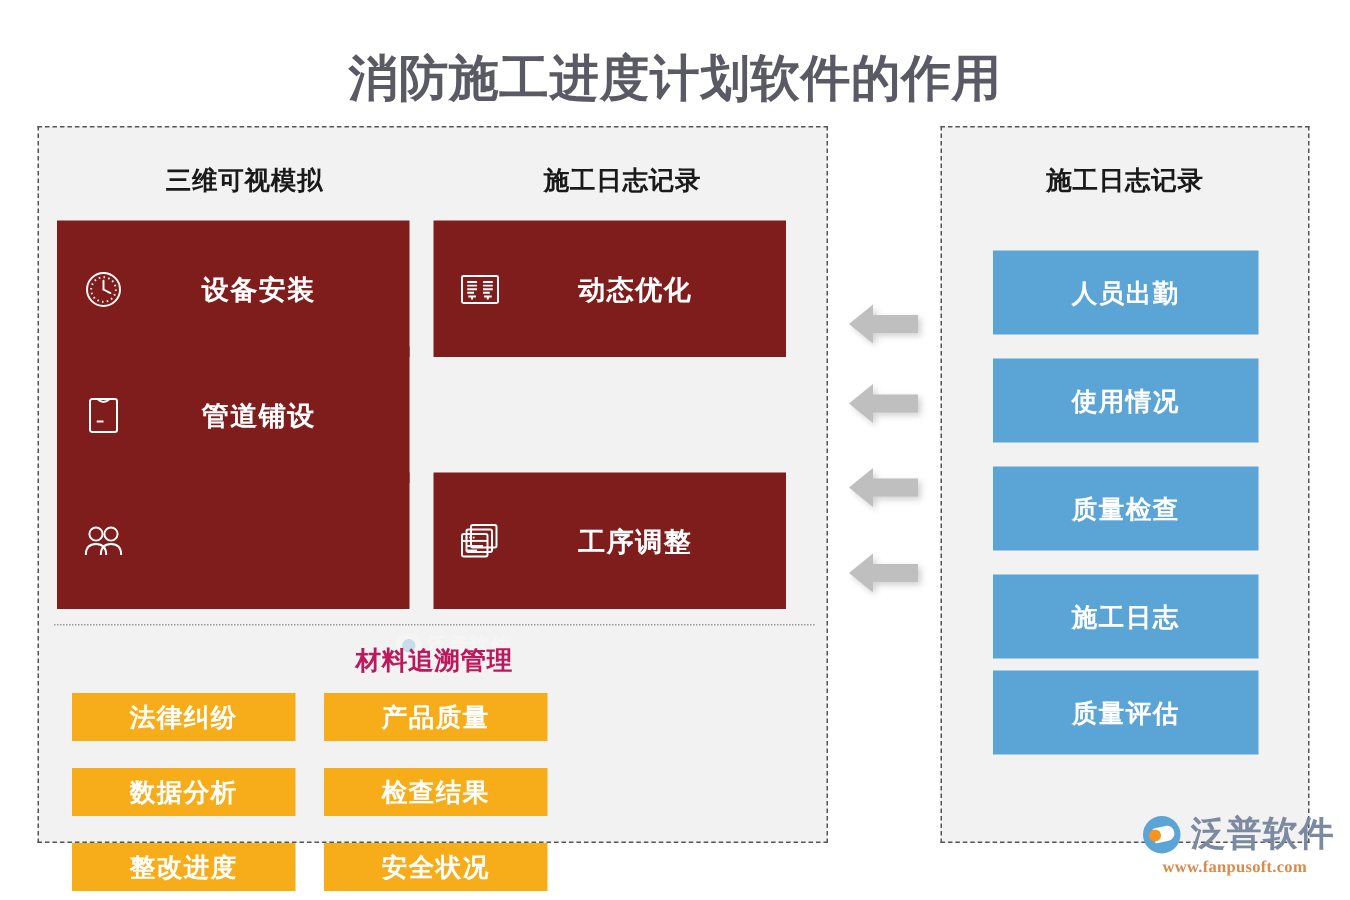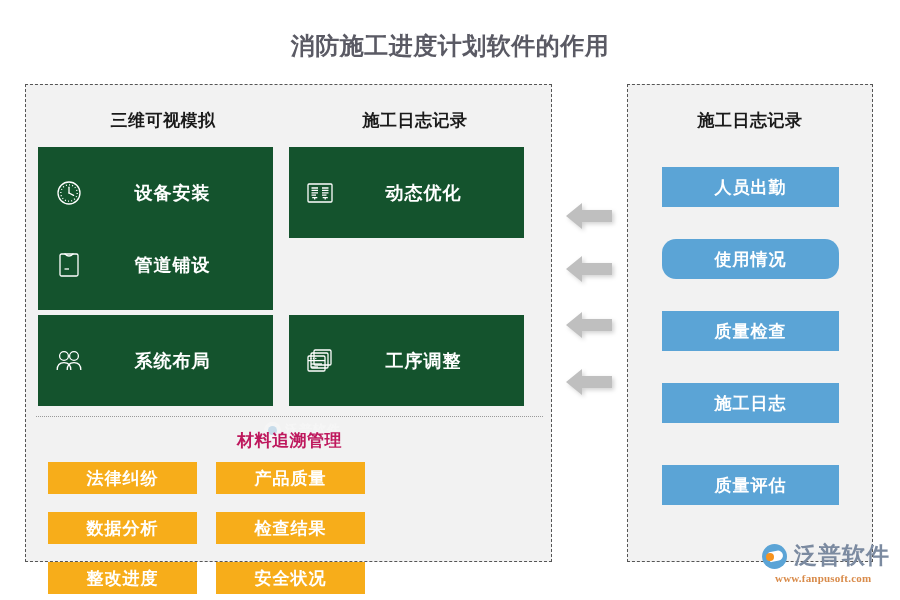--- a/index.html
+++ b/index.html
@@ -22,21 +22,21 @@
     height: 600px;
   }
 
   
   #page-title {
     position: absolute;
     left: 0;
     top: 30px;
     width: 900px;
     text-align: center;
-    font-size: 24px;
+    font-size: 33px;
     font-weight: bold;
     color: #5a5a64;
     letter-spacing: 0.5px;
   }
 
   
   .panel {
     position: absolute;
     background: #f2f2f2;
     border: 1px dashed #555555;
@@ -65,31 +65,31 @@
     letter-spacing: 0.5px;
   }
 
   #left-head-col1 { left: 13px;  top: 24px; width: 248px; }
   #left-head-col2 { left: 265px; top: 24px; width: 248px; }
   #right-head     { left: 0px;   top: 24px; width: 244px; }
 
   
   .proc-box {
     position: absolute;
-    background: #14532d;
+    background: #7f1d1d;
     height: 91px;
     display: flex;
     align-items: center;
   }
 
   .proc-col1 { left: 12px;  width: 235px; }
   .proc-col2 { left: 263px; width: 235px; }
 
   .proc-row1 { top: 62px;  }
-  .proc-row2 { top: 134px; }
+  .proc-row2 { top: 146px; }
   .proc-row3 { top: 230px; }
 
   .proc-icon {
     width: 62px;
     min-width: 62px;
     display: flex;
     align-items: center;
     justify-content: center;
     color: #ffffff;
   }
@@ -150,36 +150,36 @@
     font-weight: bold;
     color: #ffffff;
     letter-spacing: 1px;
   }
 
   
   .log-box {
     position: absolute;
     left: 34px;
     width: 177px;
-    height: 40px;
+    height: 56px;
     background: #5ba4d6;
     display: flex;
     align-items: center;
     justify-content: center;
     font-size: 17px;
     font-weight: bold;
     color: #ffffff;
     letter-spacing: 1px;
   }
 
   .log-1 { top: 82px;  }
-  .log-2 { top: 154px; border-radius: 14px; }
+  .log-2 { top: 154px; }
   .log-3 { top: 226px; }
   .log-4 { top: 298px; }
-  .log-5 { top: 380px; }
+  .log-5 { top: 362px; }
 
   
   .arrow {
     position: absolute;
     left: 566px;
     width: 46px;
     height: 30px;
     filter: drop-shadow(2px 2px 2px rgba(0,0,0,0.18));
   }
   .arrow svg { display: block; }
@@ -323,21 +323,20 @@
 
     <div class="proc-box proc-col1 proc-row3">
       <span class="proc-icon">
         <svg width="32" height="30" viewBox="0 0 32 30" fill="none" stroke="#ffffff" stroke-width="1.3">
           <circle cx="11" cy="10" r="4.4"></circle>
           <path d="M4.2 24 q0 -7.4 6.8 -7.4 q6.8 0 6.8 7.4"></path>
           <circle cx="21" cy="10" r="4.4"></circle>
           <path d="M14.2 24 q0 -7.4 6.8 -7.4 q6.8 0 6.8 7.4"></path>
         </svg>
       </span>
-      <span class="proc-label">系统布局</span>
     </div>
 
     <div class="proc-box proc-col2 proc-row1">
       <span class="proc-icon">
         <svg width="32" height="26" viewBox="0 0 32 26" fill="none" stroke="#ffffff" stroke-width="1.3">
           <rect x="4" y="4" width="24" height="18" rx="1"></rect>
           <path d="M7.5 8 H14 M7.5 10.4 H14 M7.5 12.8 H14 M7.5 15.2 H12"></path>
           <path d="M18 8 H24.5 M18 10.4 H24.5 M18 12.8 H24.5 M18 15.2 H22.5"></path>
           <path d="M8.2 17.6 H13.3 M10.7 17.6 V19.6"></path>
           <path d="M18.7 17.6 H23.8 M21.2 17.6 V19.6"></path>

